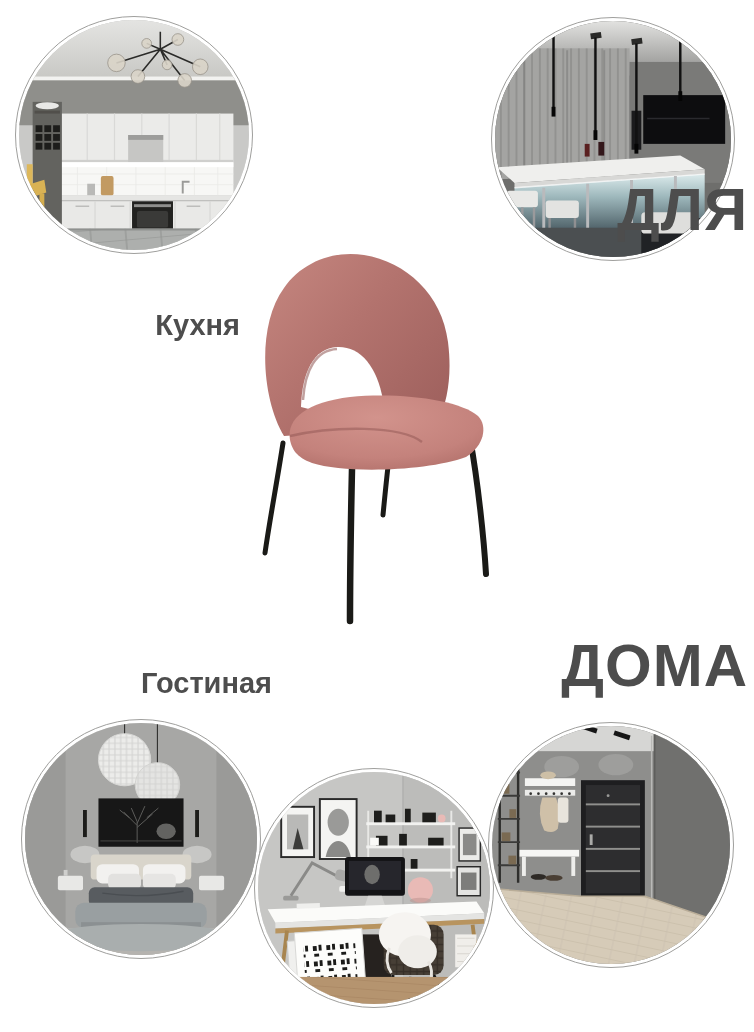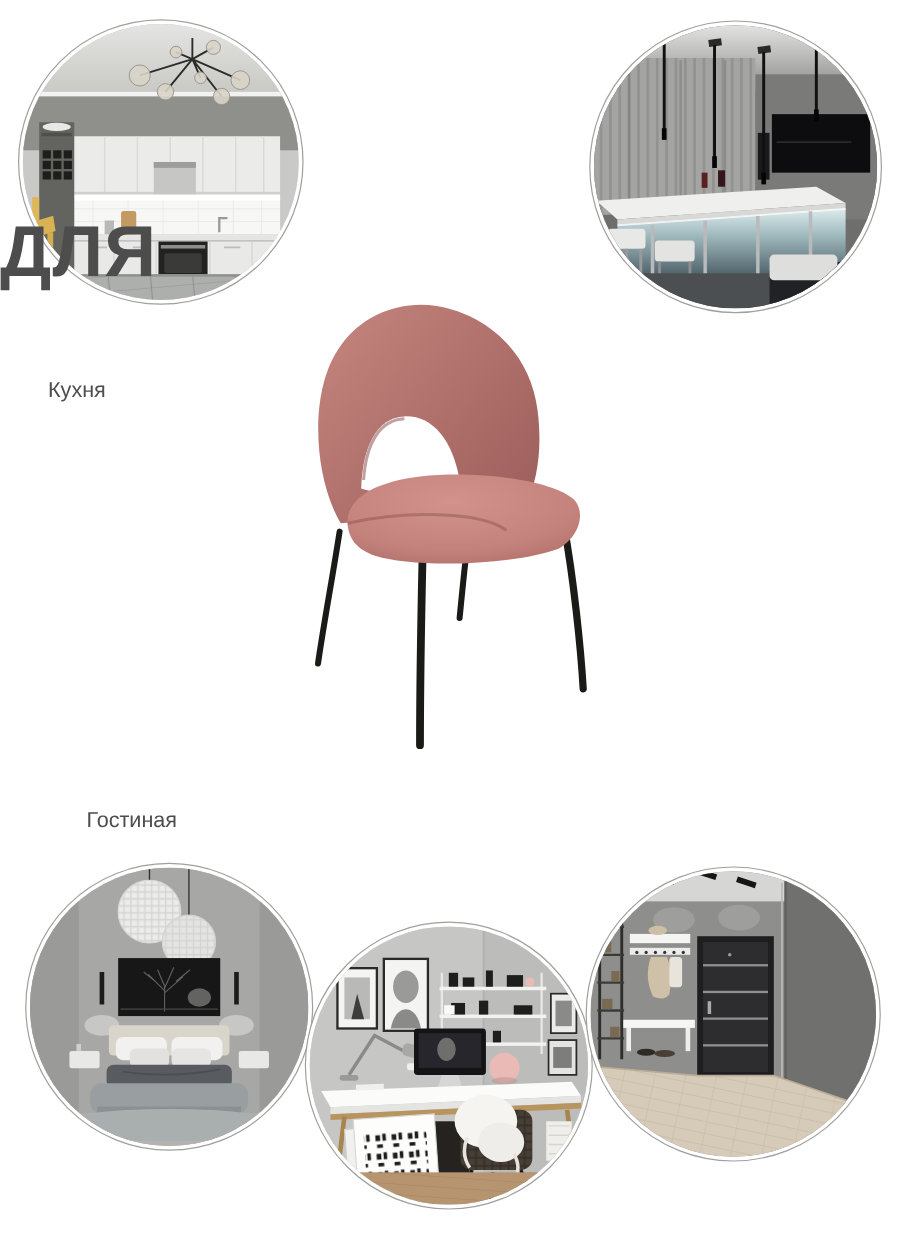--- a/index.html
+++ b/index.html
@@ -2,23 +2,23 @@
 <html><head>
 <meta charset="utf-8">
 <style>
   html,body{margin:0;padding:0;background:#ffffff;}
   .stage{position:relative;width:754px;height:1032px;background:#ffffff;overflow:hidden;
          font-family:"Liberation Sans","DejaVu Sans",sans-serif;color:#4d4d4d;}
   .circle{position:absolute;border-radius:50%;background:#ffffff;border:1.5px solid #9f9f9d;
           padding:3px;box-sizing:border-box;}
   .ph{width:100%;height:100%;border-radius:50%;overflow:hidden;background:#d8d8d6;}
   svg{display:block;width:100%;height:100%;}
-  .big-title{position:absolute;left:0;width:748px;text-align:left;
+  .big-title{position:absolute;left:0;width:748px;text-align:right;
              font-size:60px;font-weight:700;line-height:64px;letter-spacing:1px;}
-  .room-label{position:absolute;font-size:18px;line-height:30px;font-weight:400;text-align:left;}
+  .room-label{position:absolute;font-size:29px;line-height:30px;font-weight:700;text-align:right;}
   #t-for{top:178px;}
   #t-home{top:634px;}
   #l-kitchen{left:40px;top:310px;width:200px;}
   #l-living{left:520px;top:310px;width:200px;}
   #l-bedroom{left:72px;top:668px;width:200px;}
   #l-hallway{left:516px;top:668px;width:200px;}
   #l-office{left:294px;top:699px;width:160px;}
   #c-kitchen{left:15px;top:16px;width:238px;height:238px;}
   #c-living{left:491px;top:17px;width:244px;height:244px;}
   #c-bedroom{left:21px;top:719px;width:240px;height:240px;}
@@ -190,20 +190,21 @@
         <g>
           <rect y="212" width="242" height="30" fill="#4b4f51"></rect>
           <polygon points="150,210 242,198 242,242 150,242" fill="#202225"></polygon>
           <rect x="150" y="196" width="58" height="22" rx="4" fill="#dededc"></rect>
         </g>
       </svg>
     </div>
   </div>
 
   <div class="big-title" id="t-for">ДЛЯ</div>
+  <div class="big-title" id="t-home">ДОМА</div>
 
   <div class="room-label" id="l-kitchen">Кухня</div>
   <div class="room-label" id="l-bedroom">Гостиная</div>
 
   <div id="chair">
     <svg viewBox="0 0 250 380">
       <defs>
         <linearGradient id="backG" x1="0" y1="0" x2="1" y2="0.9">
           <stop offset="0" stop-color="#c68780"></stop>
             <stop offset="0.45" stop-color="#b3736e"></stop>

